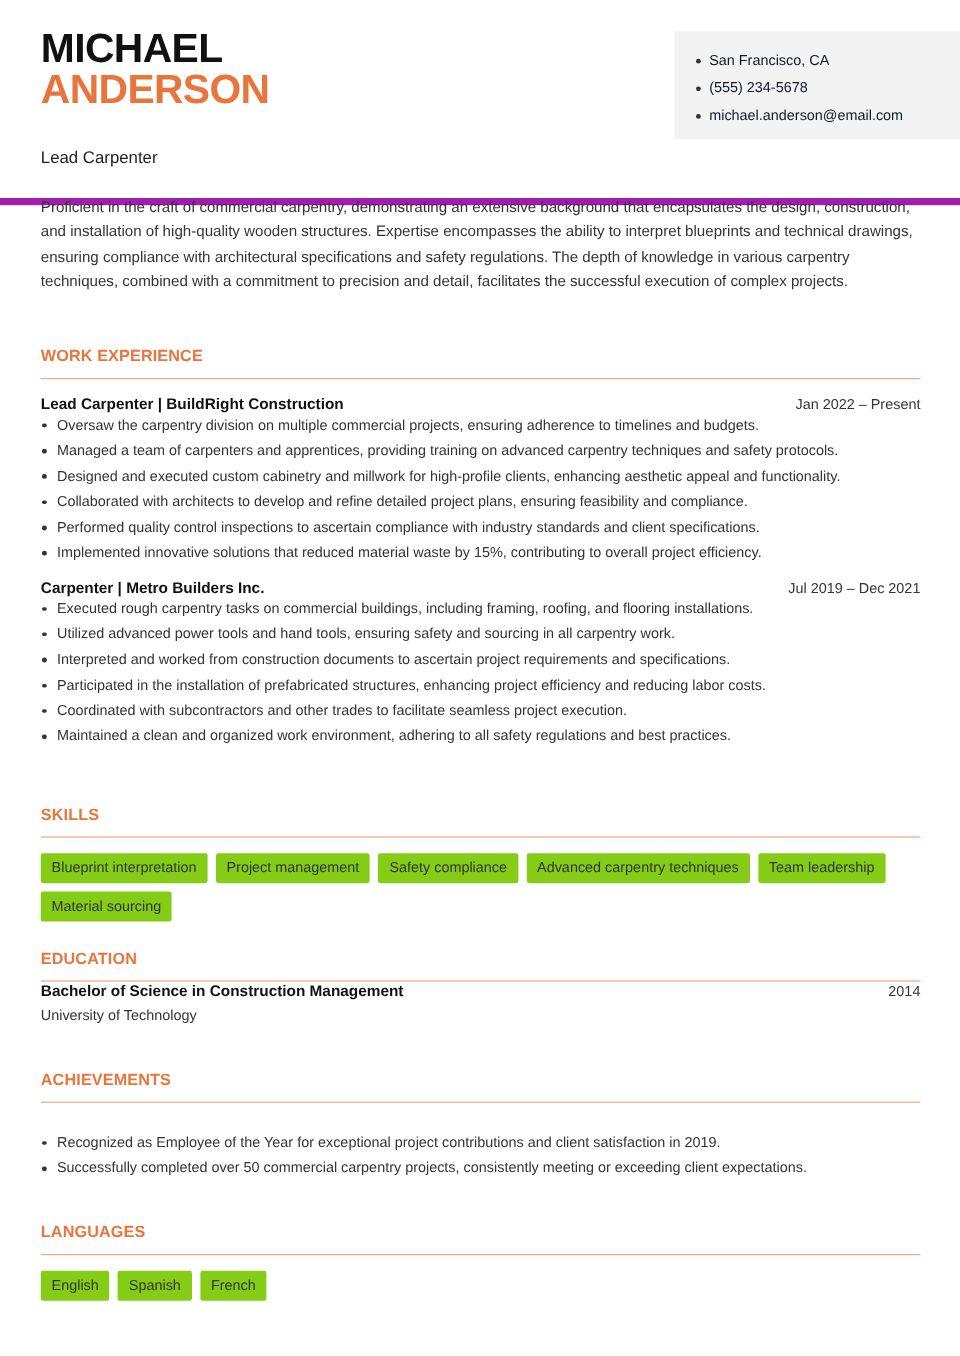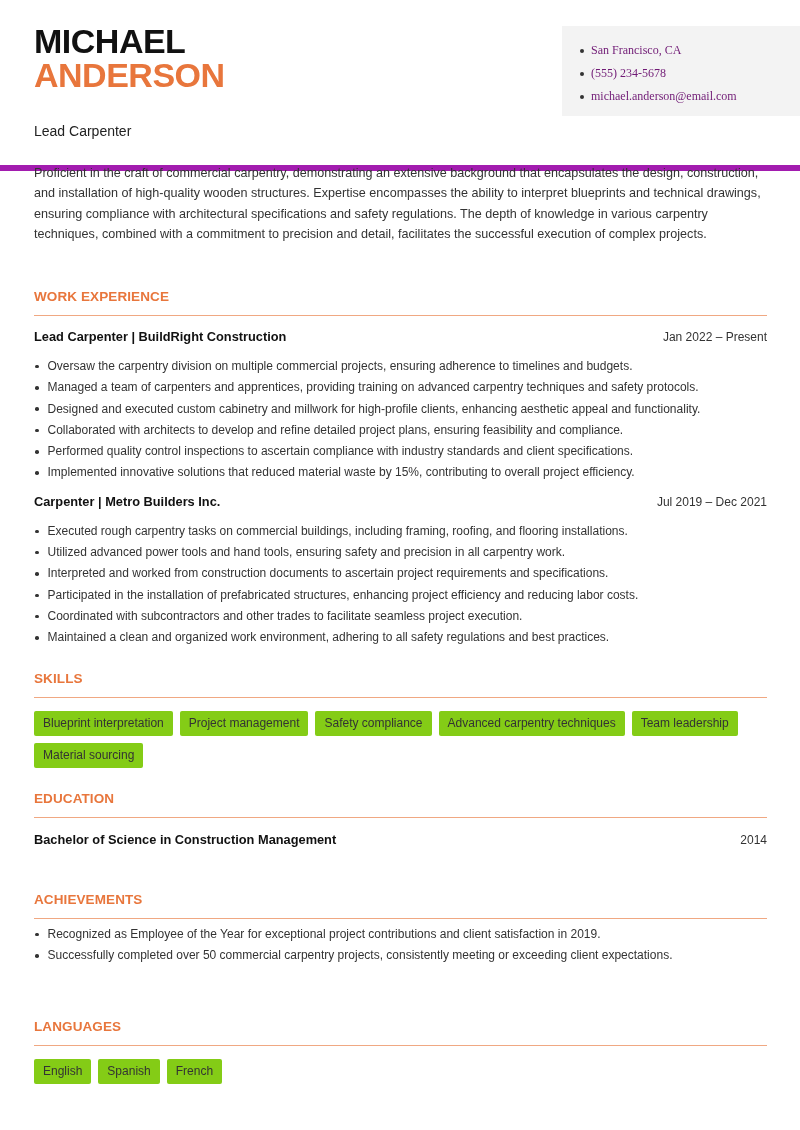--- a/index.html
+++ b/index.html
@@ -28,42 +28,42 @@
     .title {
       position: absolute; left: 34px; top: 100px;
       font-size: 14px; color: #222222; margin-top: 23px;
     }
     .contact {
       position: absolute; left: 562px; top: 26px; width: 238px; height: 90px;
       background: #f3f3f3;
       padding: 13px 0 0 18px;
     }
     .contact-item {
-      font-size: 12px; color: #701a75; line-height: 23px; display: flex; align-items: center; font-family: Liberation Serif, serif;
+      font-size: 12px; color: #0f172a; line-height: 23px; display: flex; align-items: center;
     }
     .bullet { display: inline-block; width: 4px; height: 4px; border-radius: 50%; background: #333; margin-right: 7px; flex-shrink: 0; }
     .summary {
       position: absolute; left: 34px; top: 163px; width: 735px;
       font-size: 12.6px; line-height: 20.4px; color: #333333;
     }
     .section { position: absolute; left: 34px; width: 733px; }
     .section-title {
       font-size: 13.5px; font-weight: bold; color: #e8763c; letter-spacing: 0.1px;
       height: 28px; line-height: 18px;
       border-bottom: 1px solid #f0a882;
     }
     .job-head { display: flex; justify-content: space-between; align-items: baseline; margin-top: 13px; }
     .job-title { font-size: 12.8px; font-weight: bold; color: #111; }
     .job-date { font-size: 12px; color: #333; }
-    ul.bullets { list-style: none; margin-top: 12px; }
+    ul.bullets { list-style: none; margin-top: 0; }
     ul.bullets li { font-size: 12px; color: #333; line-height: 21.3px; display: flex; align-items: center; }
     ul.bullets li .bullet { width: 3.5px; height: 3.5px; margin-right: 9px; margin-left: 1px; }
     .chips { display: flex; flex-wrap: wrap; gap: 7px 7px; margin-top: 13px; }
     .chip { background: #84cc16; font-size: 12px; color: #333; padding: 0 9px; height: 25px; line-height: 25px; border-radius: 2px; }
-    .edu-head { display: flex; justify-content: space-between; align-items: baseline; margin-top: 14px; }
+    .edu-head { display: flex; justify-content: space-between; align-items: baseline; }
     .edu-school { font-size: 12px; color: #333; margin-top: 6px; }
   </style>
 </head>
 <body>
 
 <div class="header">
   <div class="name-first">MICHAEL</div>
   <div class="name-last">ANDERSON</div>
   <div class="title">Lead Carpenter</div>
   <div class="contact">
@@ -122,21 +122,21 @@
     <span class="job-title">Carpenter | Metro Builders Inc.</span>
     <span class="job-date">Jul 2019 – Dec 2021</span>
   </div>
   <ul class="bullets">
     <li>
         <span class="bullet"></span>
         <span>Executed rough carpentry tasks on commercial buildings, including framing, roofing, and flooring installations.</span>
       </li>
     <li>
         <span class="bullet"></span>
-        <span>Utilized advanced power tools and hand tools, ensuring safety and precision in all carpentry work.</span>
+        <span>Utilized advanced power tools and hand tools, ensuring safety and sourcing in all carpentry work.</span>
       </li>
     <li>
         <span class="bullet"></span>
         <span>Interpreted and worked from construction documents to ascertain project requirements and specifications.</span>
       </li>
     <li>
         <span class="bullet"></span>
         <span>Participated in the installation of prefabricated structures, enhancing project efficiency and reducing labor costs.</span>
       </li>
     <li>
@@ -161,25 +161,26 @@
     <span class="chip">Material sourcing</span>
   </div>
 </div>
 
 <div class="section" style="top:790px;">
   <div class="section-title">EDUCATION</div>
   <div class="edu-head">
     <span class="job-title">Bachelor of Science in Construction Management</span>
     <span class="job-date">2014</span>
   </div>
+  <div class="edu-school">University of Technology</div>
 </div>
 
 <div class="section" style="top:891px;">
   <div class="section-title">ACHIEVEMENTS</div>
-  <ul class="bullets" style="margin-top:5px;">
+  <ul class="bullets" style="margin-top:23px;">
     <li>
         <span class="bullet"></span>
         <span>Recognized as Employee of the Year for exceptional project contributions and client satisfaction in 2019.</span>
       </li>
     <li>
         <span class="bullet"></span>
         <span>Successfully completed over 50 commercial carpentry projects, consistently meeting or exceeding client expectations.</span>
       </li>
   </ul>
 </div>

